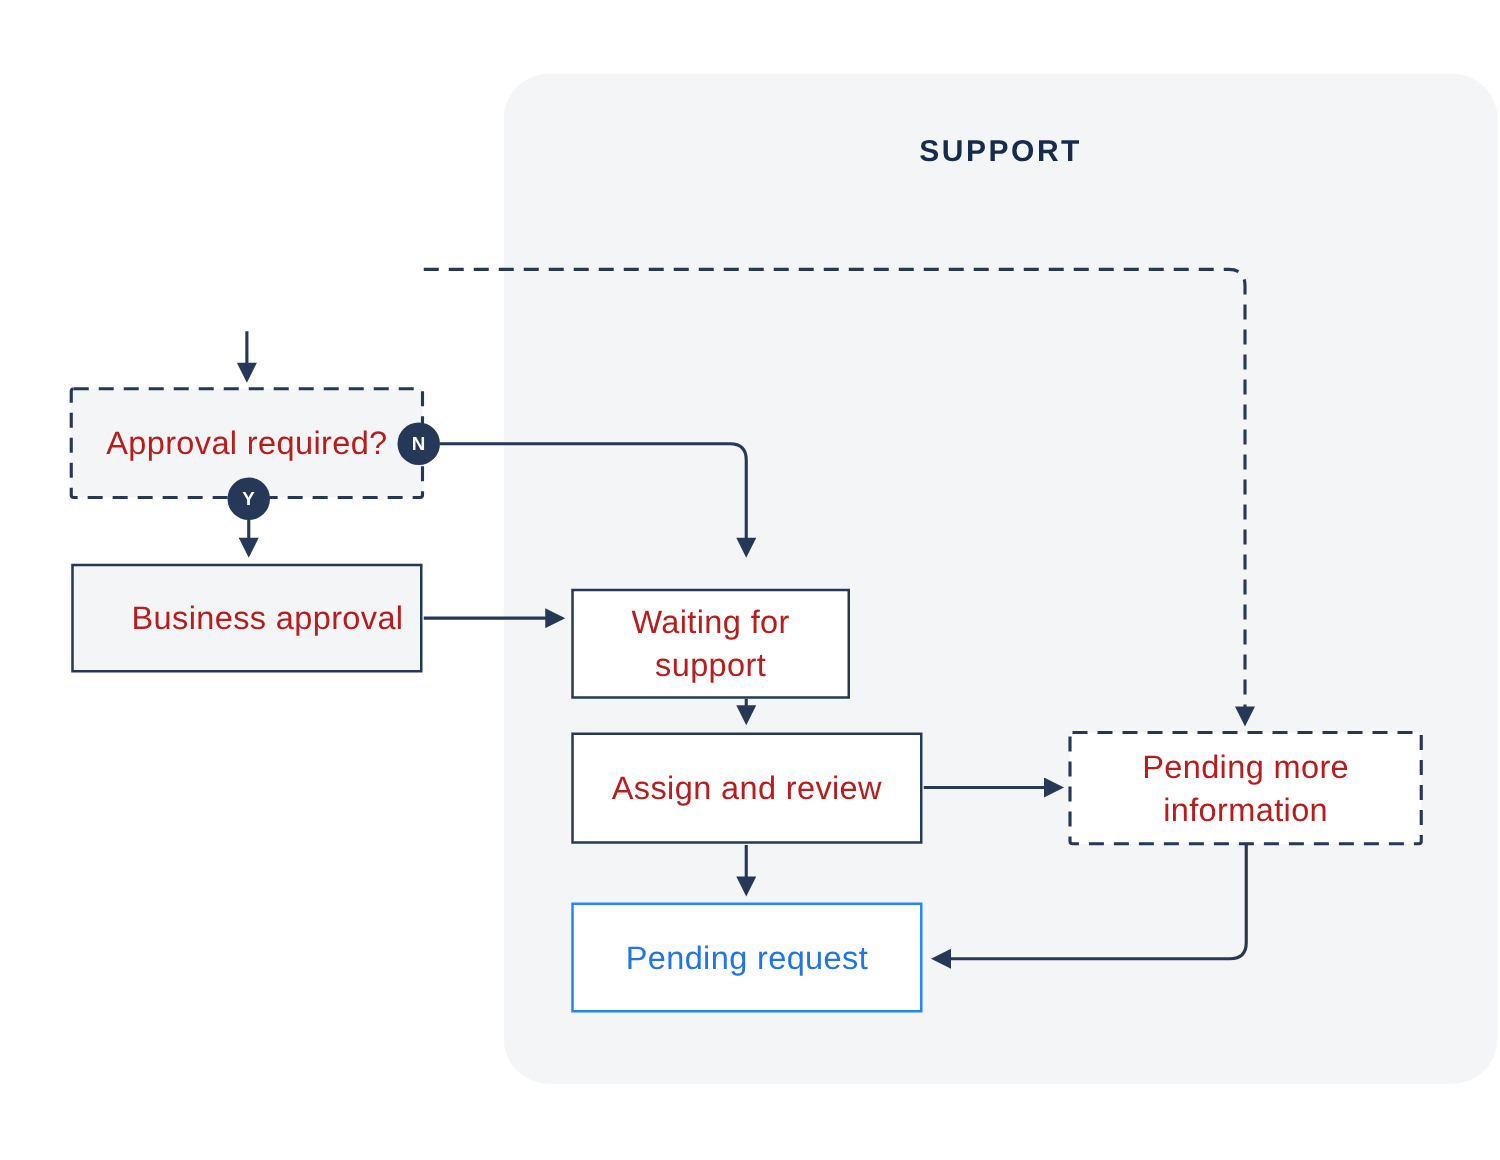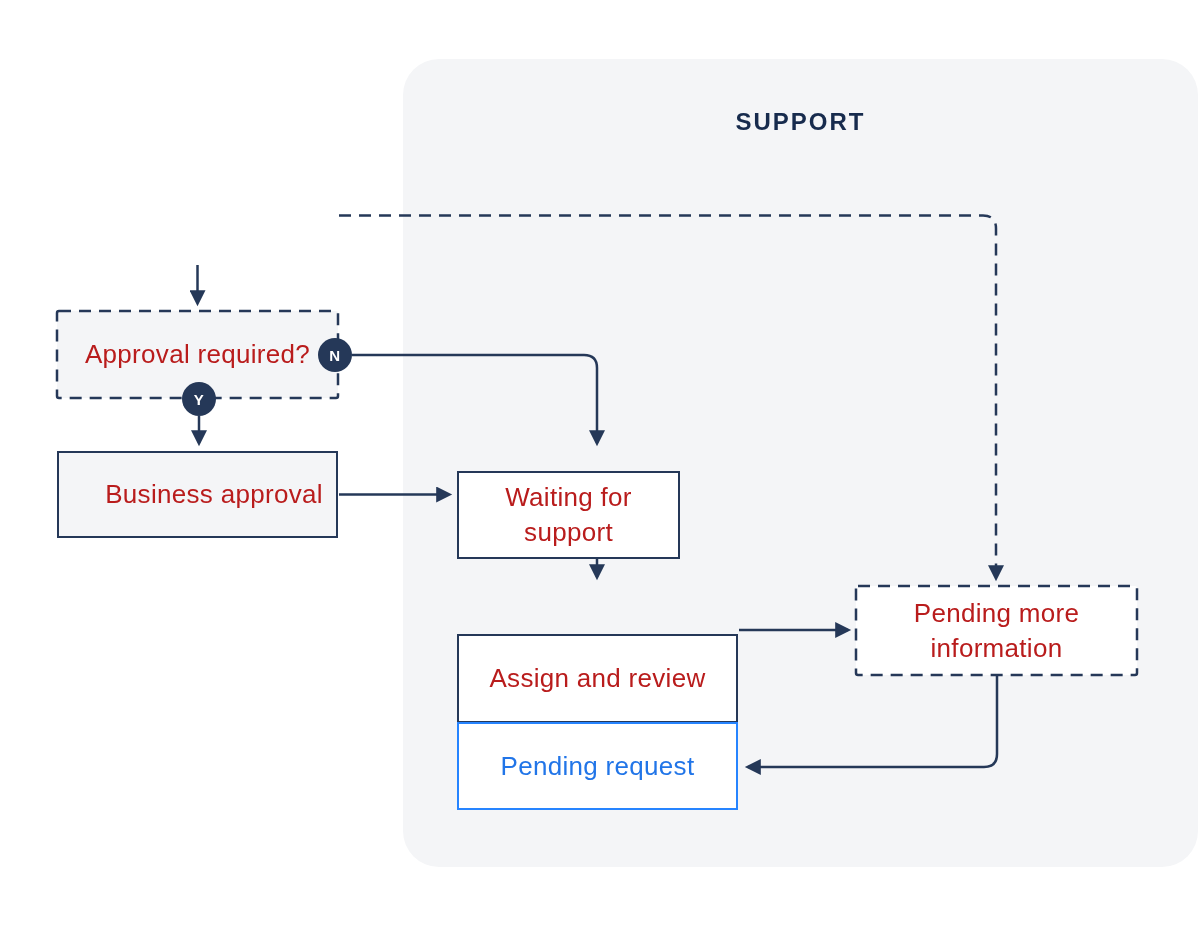--- a/index.html
+++ b/index.html
@@ -74,21 +74,21 @@
   }
   .node.overlay {
     background: transparent;
     border: none;
   }
 
   #node-request  { left: 57px;  top: 176px; width: 281px; height: 88px; }
   #node-approval { left: 57px;  top: 311px; width: 281px; height: 87px; }
   #node-business { left: 57px;  top: 451px; width: 281px; height: 87px; padding-left: 33px; }
   #node-waiting  { left: 457px; top: 451px; width: 223px; height: 88px; margin-top: 20px; }
-  #node-assign   { left: 457px; top: 586px; width: 281px; height: 89px; margin-top: 48px; }
+  #node-assign   { left: 457px; top: 586px; width: 281px; height: 89px; }
   #node-fulfill  { left: 457px; top: 722px; width: 281px; height: 88px; }
   #node-pending  { left: 856px; top: 586px; width: 281px; height: 89px; align-items: center; }
 
   .badge {
     position: absolute;
     width: 34px;
     height: 34px;
     border-radius: 50%;
     background: #253858;
     color: #ffffff;

